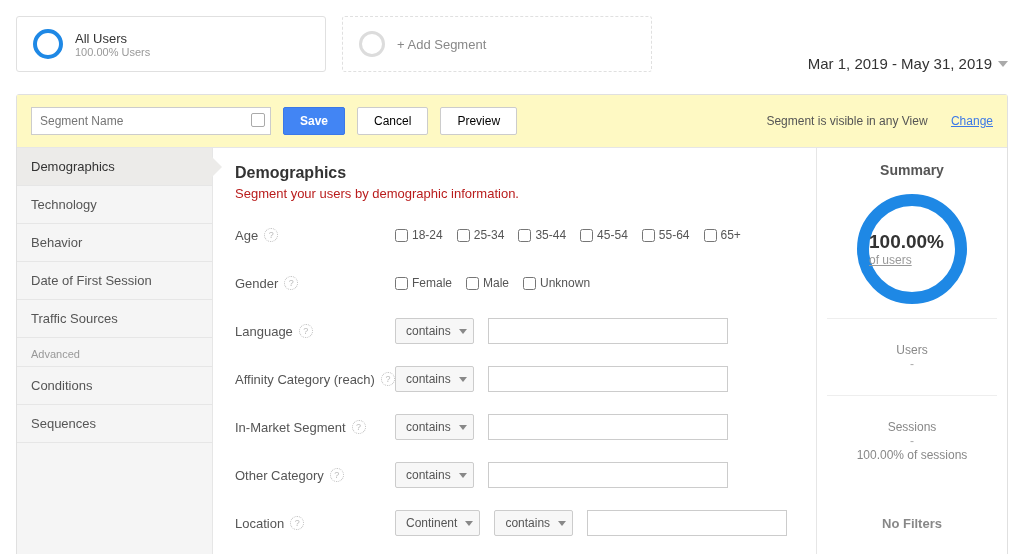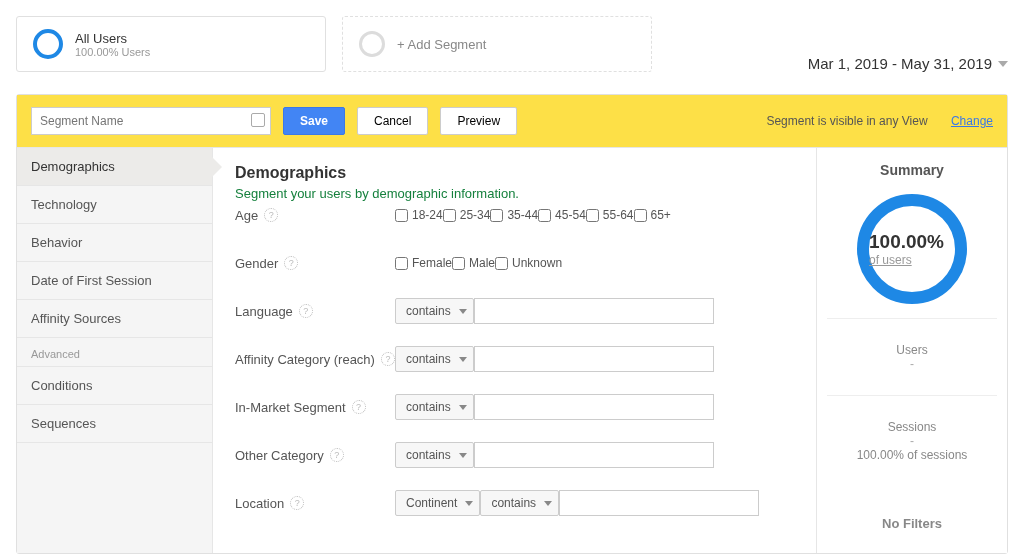--- a/index.html
+++ b/index.html
@@ -13,45 +13,45 @@
     .circ { width: 30px; height: 30px; border-radius: 50%; border: 4px solid #1e88e5; flex-shrink: 0; }
     .circ.grey { border-color: #dcdcdc; width: 26px; height: 26px; border-width: 3px; }
     .seg-card-txt .t1 { font-size: 13px; color: #333; }
     .seg-card-txt .t2 { font-size: 11px; color: #999; }
     .add-seg { color: #888; font-size: 13px; }
     .date-range { margin-left: auto; font-size: 15px; color: #333; display: flex; align-items: center; gap: 6px; padding-top: 2px; }
     .chev-down { width: 0; height: 0; border-left: 5px solid transparent; border-right: 5px solid transparent; border-top: 6px solid #aaa; }
 
     
     .panel { margin: 22px 16px 0 16px; border: 1px solid #e0e0e0; border-radius: 3px; background: #f5f5f5; padding-top: 0; }
-    .toolbar { display: flex; align-items: center; padding: 12px 14px 12px 14px; gap: 12px; border-bottom: 1px solid #e6e6e6; background: #fde047; }
+    .toolbar { display: flex; align-items: center; padding: 12px 14px 12px 14px; gap: 12px; border-bottom: 1px solid #e6e6e6; background: #fef9c3; }
     .seg-name-input { width: 240px; height: 28px; border: 1px solid #ccc; padding: 0 26px 0 8px; font-size: 12px; color: #999; background: #fff; position: relative; }
     .seg-name-wrap { position: relative; }
     .seg-name-wrap .ico { position: absolute; right: 6px; top: 6px; width: 14px; height: 14px; border: 1px solid #aaa; border-radius: 2px; }
     .btn { height: 28px; padding: 0 16px; border: 1px solid #ccc; background: #fff; font-size: 12px; cursor: pointer; border-radius: 2px; }
     .btn.primary { background: #3b82f6; border-color: #3b82f6; color: #fff; font-weight: bold; }
     .btn.primary { background: #4285f4; border-color: #3b78e7; }
     .visibility { margin-left: auto; font-size: 12px; color: #555; }
     .visibility .link { color: #3b78e7; margin-left: 20px; text-decoration: underline; }
 
     
     .main { display: flex; background: #fff; }
     .sidebar { width: 196px; background: #f5f5f5; border-right: 1px solid #e6e6e6; padding-top: 0; }
     .side-item { padding: 11px 14px; font-size: 13px; color: #555; border-bottom: 1px solid #e6e6e6; cursor: pointer; position: relative; }
     .side-item.active { background: #ecebe9; color: #333; font-weight: normal; }
     .side-item.active::after { content: ""; position: absolute; right: -10px; top: 50%; transform: translateY(-50%); width: 0; height: 0; border-top: 10px solid transparent; border-bottom: 10px solid transparent; border-left: 10px solid #ecebe9; }
     .side-label { padding: 10px 14px 6px 14px; font-size: 11px; color: #999; border-bottom: 1px solid #e6e6e6; }
 
     .content { flex: 1; padding: 16px 22px; background: #fff; border-right: 1px solid #e6e6e6; }
     .content h2 { font-size: 16px; font-weight: bold; color: #333; margin-bottom: 4px; }
-    .content .sub { font-size: 13px; color: #15803d; }
+    .content .sub { font-size: 13px; color: #b91c1c; margin-bottom: 20px; }
     .row { display: flex; align-items: center; margin-bottom: 20px; min-height: 28px; }
     .row .lbl { width: 160px; font-size: 13px; color: #555; display: flex; align-items: center; gap: 6px; }
     .help { width: 14px; height: 14px; border: 1px dotted #bbb; border-radius: 50%; display: inline-flex; align-items: center; justify-content: center; font-size: 9px; color: #bbb; }
-    .opts { display: flex; align-items: center; flex-wrap: wrap; }
+    .opts { display: flex; align-items: center; gap: 14px; flex-wrap: wrap; }
     .ck { display: flex; align-items: center; gap: 4px; font-size: 12px; color: #555; }
     .ck input { width: 13px; height: 13px; }
     .dd { height: 26px; border: 1px solid #ccc; background: #f7f7f7; padding: 0 22px 0 10px; font-size: 12px; color: #555; position: relative; display: inline-flex; align-items: center; border-radius: 2px; }
     .dd .tri { position: absolute; right: 6px; top: 10px; width: 0; height: 0; border-left: 4px solid transparent; border-right: 4px solid transparent; border-top: 5px solid #888; }
     .txt-input { height: 26px; border: 1px solid #ccc; width: 240px; padding: 0 6px; background: #fff; }
     .txt-input.wide { width: 200px; }
 
     .summary { width: 190px; background: #fff; padding: 14px 10px; text-align: center; }
     .summary h3 { font-size: 14px; font-weight: bold; color: #555; margin-bottom: 16px; }
     .donut { width: 110px; height: 110px; border-radius: 50%; border: 12px solid #1e88e5; margin: 0 auto 14px auto; display: flex; flex-direction: column; align-items: flex-start; justify-content: center; }
@@ -98,21 +98,21 @@
         <span class="link">Change</span>
       </div>
     </div>
 
     <div class="main">
       <div class="sidebar">
         <div class="side-item active">Demographics</div>
         <div class="side-item">Technology</div>
         <div class="side-item">Behavior</div>
         <div class="side-item">Date of First Session</div>
-        <div class="side-item">Affinity Sources</div>
+        <div class="side-item">Traffic Sources</div>
         <div class="side-label">Advanced</div>
         <div class="side-item">Conditions</div>
         <div class="side-item">Sequences</div>
       </div>
 
       <div class="content">
         <h2>Demographics</h2>
         <p class="sub">Segment your users by demographic information.</p>
 
         <div class="row">

